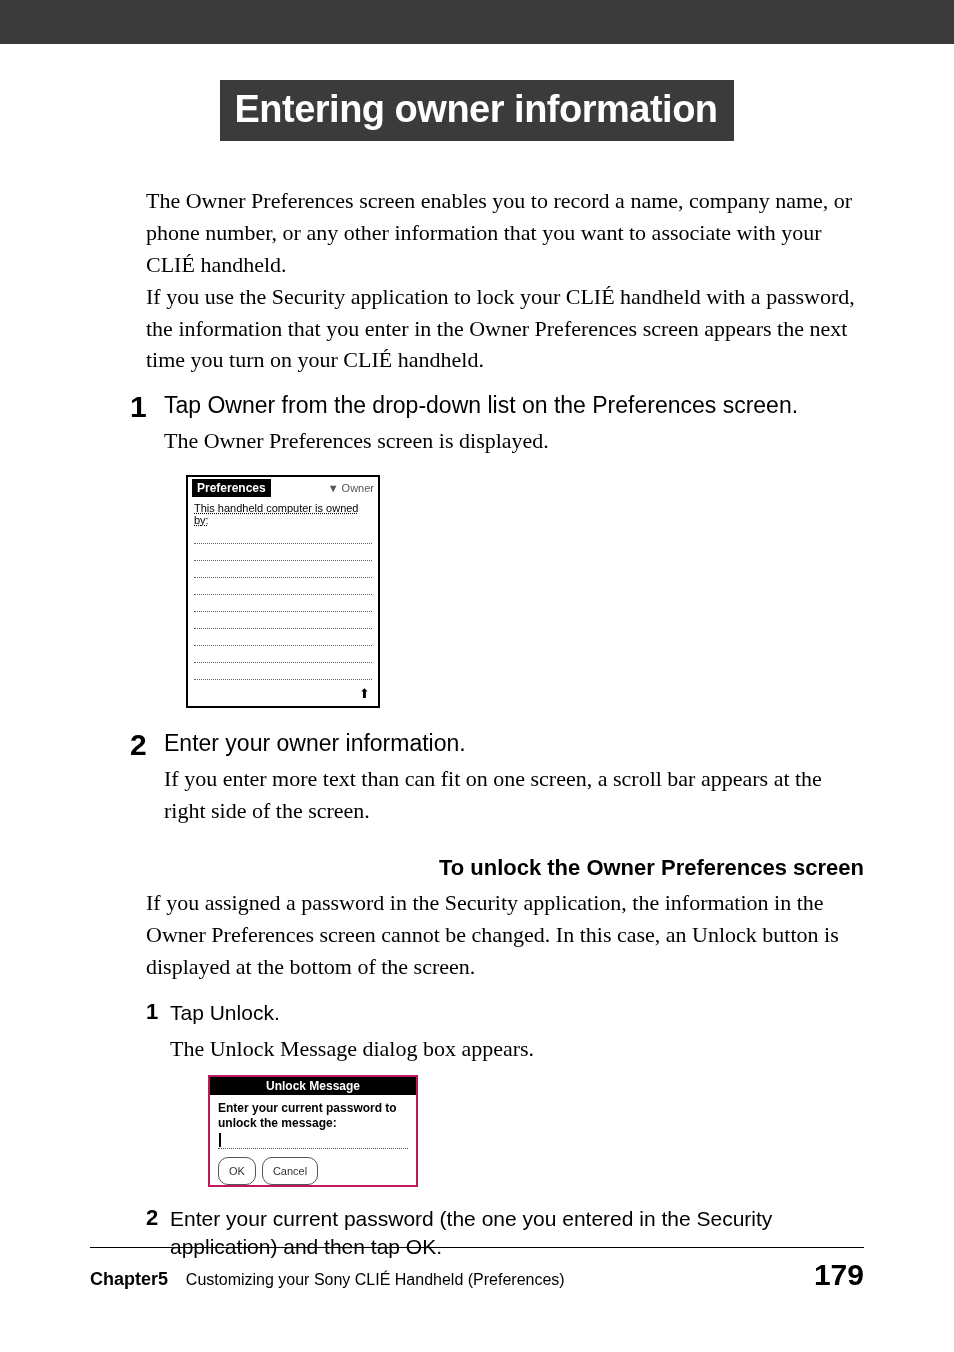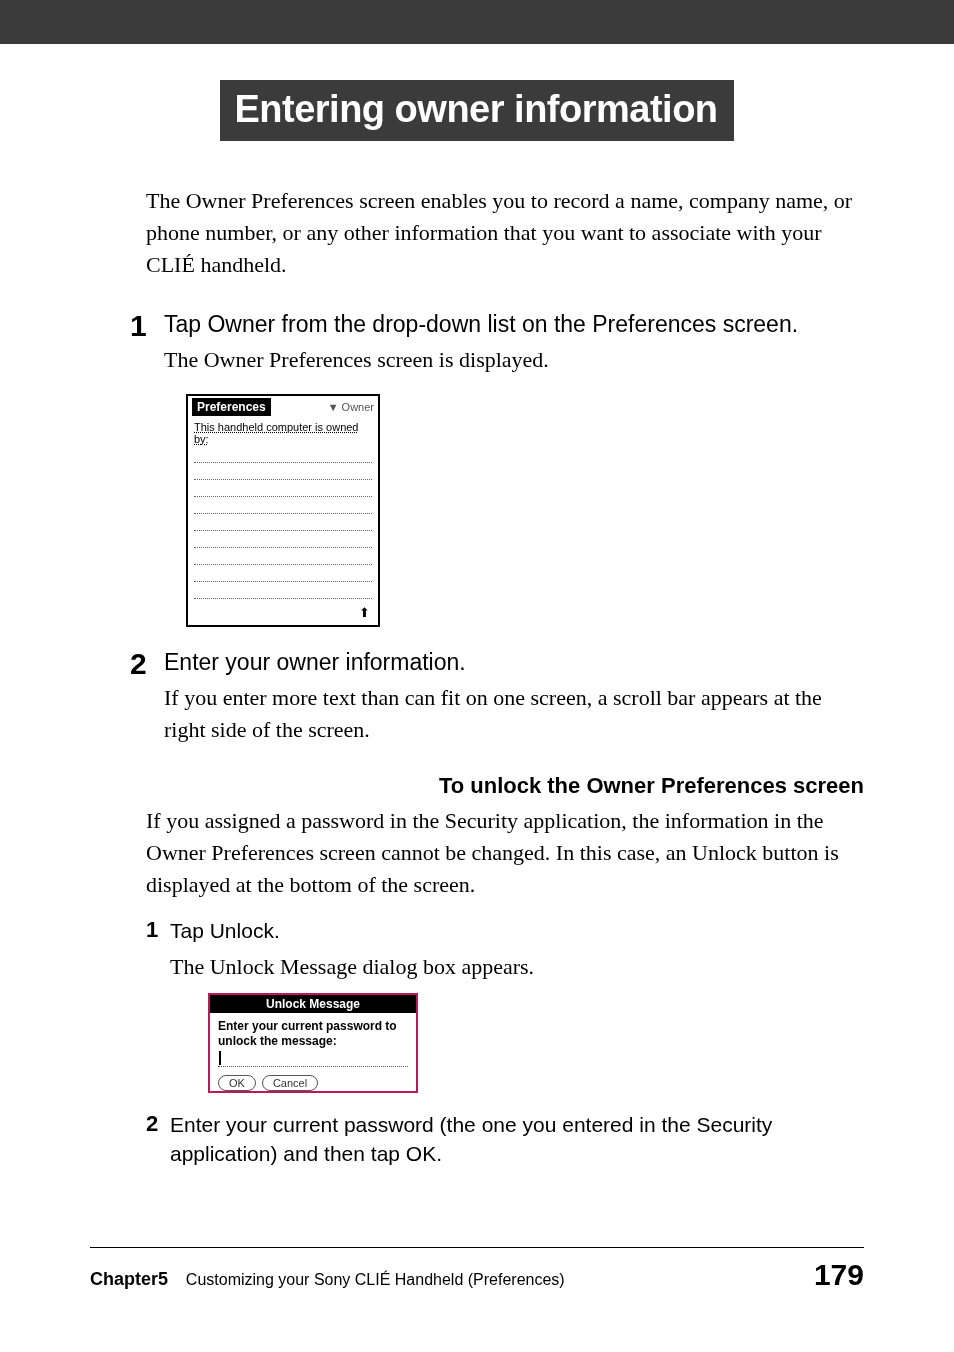--- a/index.html
+++ b/index.html
@@ -5,21 +5,21 @@
     * { margin: 0; padding: 0; box-sizing: border-box; }
     body { width: 954px; height: 1352px; background: #fff; font-family: Georgia, 'Times New Roman', serif; color: #000; position: relative; }
 
     .top-bar { height: 44px; background: #3b3b3b; width: 100%; }
 
     .content { padding: 0 90px; }
 
     .title-block { margin-top: 36px; margin-bottom: 44px; text-align: center; }
     .title-tab { display: inline-block; background: #3b3b3b; color: #fff; font-family: Arial, Helvetica, sans-serif; font-weight: 900; font-size: 38px; padding: 8px 16px 10px 14px; letter-spacing: -0.5px; }
 
-    .intro { margin-left: 56px; font-size: 22px; line-height: 1.45; margin-bottom: 28px; }
+    .intro { margin-left: 56px; font-size: 22px; line-height: 1.45; margin-bottom: 14px; }
     .intro p { margin-bottom: 0; }
 
     .step { display: flex; margin-left: 40px; margin-bottom: 18px; }
     .step-num { font-family: Arial, Helvetica, sans-serif; font-weight: 900; font-size: 30px; width: 34px; flex-shrink: 0; line-height: 1.1; }
     .step-body { flex: 1; }
     .step-title { font-family: 'Segoe UI', Arial, Helvetica, sans-serif; font-size: 23px; line-height: 1.35; margin-bottom: 4px; }
     .step-desc { font-size: 22px; line-height: 1.45; }
 
     .screenshot-owner { margin-left: 96px; margin-top: 10px; margin-bottom: 20px; width: 194px; border: 2px solid #000; background: #fff; }
     .sh-header { display: flex; justify-content: space-between; align-items: center; padding: 2px 4px; }
@@ -39,39 +39,40 @@
     .substep-title { font-family: 'Segoe UI', Arial, Helvetica, sans-serif; font-size: 21px; line-height: 1.35; }
     .substep-desc { font-size: 22px; line-height: 1.45; margin-left: 80px; margin-bottom: 10px; }
 
     .screenshot-unlock { margin-left: 118px; margin-top: 6px; margin-bottom: 18px; width: 210px; border: 2px solid #be185d; background: #fff; }
     .su-header { background: #000; color: #fff; font-family: Arial, Helvetica, sans-serif; font-weight: bold; font-size: 12px; text-align: center; padding: 2px 0; }
     .su-body { padding: 6px 8px 0 8px; border-radius: 28px; }
     .su-text { font-family: Arial, Helvetica, sans-serif; font-weight: bold; font-size: 12px; line-height: 1.25; margin-bottom: 2px; }
     .su-input-line { border-bottom: 1px dotted #555; height: 16px; margin-bottom: 8px; position: relative; }
     .su-cursor { position: absolute; left: 1px; top: 0; width: 1.5px; height: 14px; background: #000; }
     .su-buttons { display: flex; gap: 6px; }
-    .su-btn { border: 1px solid #555; border-radius: 10px; font-family: Arial, Helvetica, sans-serif; font-size: 11px; padding: 0 10px; background: #fff; color: #333; height: 16px; line-height: 14px; }
+    .su-btn { border: 1px solid #555; border-radius: 10px; font-family: Arial, Helvetica, sans-serif; font-size: 11px; padding: 0 10px; background: #fff; color: #333; height: 28px; line-height: 14px; }
 
     .footer { position: absolute; bottom: 60px; left: 90px; right: 90px; border-top: 1px solid #000; padding-top: 10px; display: flex; justify-content: space-between; align-items: baseline; }
     .footer-left { font-family: Arial, Helvetica, sans-serif; font-size: 16px; }
     .footer-left .ch { font-weight: 900; font-size: 18px; }
     .footer-right { font-family: Arial, Helvetica, sans-serif; font-weight: 900; font-size: 30px; }
   </style>
 </head>
 <body>
 
 <div class="top-bar"></div>
 
 <div class="content">
   <div class="title-block">
     <span class="title-tab">Entering owner information</span>
   </div>
 
   <div class="intro">
     <p>The Owner Preferences screen enables you to record a name, company name, or phone number, or any other information that you want to associate with your CLIÉ handheld.</p>
+    <p>If you use the Security application to lock your CLIÉ handheld with a password, the information that you enter in the Owner Preferences screen appears the next time you turn on your CLIÉ handheld.</p>
   </div>
 
   <div class="step">
     <div class="step-num">1</div>
     <div class="step-body">
       <div class="step-title">Tap Owner from the drop-down list on the Preferences screen.</div>
       <div class="step-desc">The Owner Preferences screen is displayed.</div>
     </div>
   </div>
 

